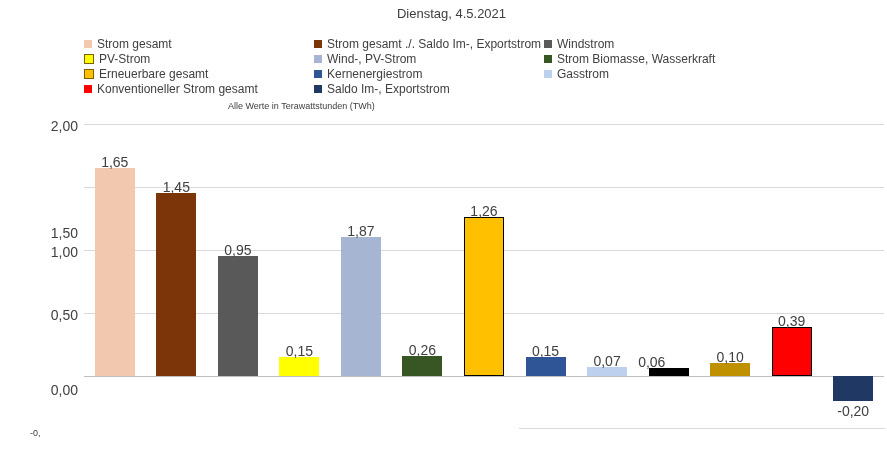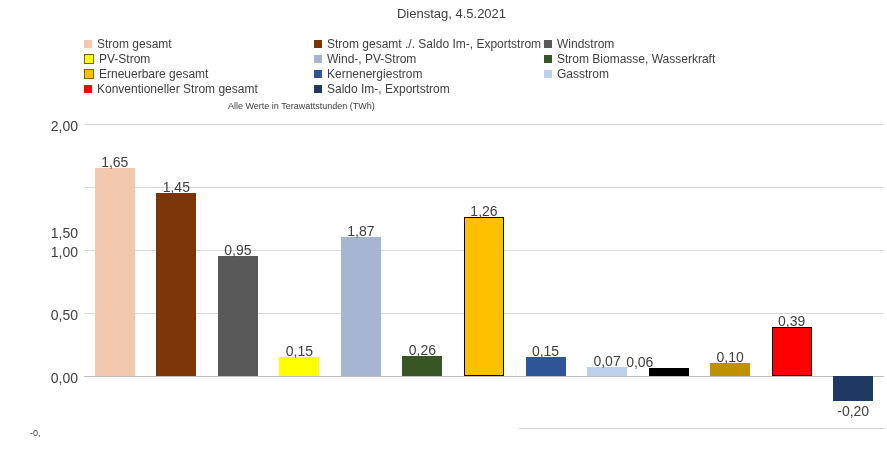--- a/index.html
+++ b/index.html
@@ -186,21 +186,21 @@
         <span class="legend-label">Saldo Im-, Exportstrom</span>
       </div>
       <div class="legend-item"></div>
       <div class="legend-item"></div>
     </div>
 
   <div class="units-note">Alle Werte in Terawattstunden (TWh)</div>
 
   <div class="plot" id="plot">
       <div class="axisline-zero" style="top: 252px;"></div>
-      <div class="ytick" style="top: 252px;">0,00</div>
+      <div class="ytick" style="top: 264px;">0,00</div>
       <div class="gridline" style="top: 189px;"></div>
       <div class="ytick" style="top: 189px;">0,50</div>
       <div class="gridline" style="top: 126px;"></div>
       <div class="ytick" style="top: 126px;">1,00</div>
       <div class="gridline" style="top: 63px;"></div>
       <div class="ytick" style="top: 79px; margin-top: 28px;">1,50</div>
       <div class="gridline" style="top: 0px;"></div>
       <div class="ytick" style="top: 0px;">2,00</div>
       <div class="bar" title="Strom gesamt: 1,65" style="left: 10.7692px; width: 40px; top: 44.1px; height: 207.9px; background: rgb(242, 201, 174);"></div>
       <div class="bar-label" style="left: 0px; width: 61.5385px; top: 30.1px;">1,65</div>
@@ -214,21 +214,21 @@
       <div class="bar-label" style="left: 246.154px; width: 61.5385px; top: 99.4px;">1,87</div>
       <div class="bar" title="Strom Biomasse, Wasserkraft: 0,16" style="left: 318.462px; width: 40px; top: 231.84px; height: 20.16px; background: rgb(55, 86, 35);"></div>
       <div class="bar-label" style="left: 307.692px; width: 61.5385px; top: 217.84px;">0,26</div>
       <div class="bar" title="Erneuerbare gesamt: 1,26" style="left: 380px; width: 40px; top: 93.24px; height: 158.76px; background: rgb(255, 192, 0); border: 1px solid rgb(0, 0, 0);"></div>
       <div class="bar-label" style="left: 369.231px; width: 61.5385px; top: 79.24px;">1,26</div>
       <div class="bar" title="Kernenergiestrom: 0,15" style="left: 441.538px; width: 40px; top: 233.1px; height: 18.9px; background: rgb(47, 85, 151);"></div>
       <div class="bar-label" style="left: 430.769px; width: 61.5385px; top: 219.1px;">0,15</div>
       <div class="bar" title="Gasstrom: 0,07" style="left: 503.077px; width: 40px; top: 243.18px; height: 8.82px; background: rgb(189, 209, 238);"></div>
       <div class="bar-label" style="left: 492.308px; width: 61.5385px; top: 229.18px;">0,07</div>
       <div class="bar" title="Steinkohlestrom: 0,06" style="left: 564.615px; width: 40px; top: 244.44px; height: 7.56px; background: rgb(0, 0, 0);"></div>
-      <div class="bar-label" style="left: 525px; width: 61.5385px; top: 230.44px;">0,06</div>
+      <div class="bar-label" style="left: 537px; width: 61.5385px; top: 230.44px;">0,06</div>
       <div class="bar" title="Braunkohlestrom: 0,10" style="left: 626.154px; width: 40px; top: 239.4px; height: 12.6px; background: rgb(191, 144, 0);"></div>
       <div class="bar-label" style="left: 615.385px; width: 61.5385px; top: 225.4px;">0,10</div>
       <div class="bar" title="Konventioneller Strom gesamt: 0,39" style="left: 687.692px; width: 40px; top: 202.86px; height: 49.14px; background: rgb(255, 0, 0); border: 1px solid rgb(0, 0, 0);"></div>
       <div class="bar-label" style="left: 676.923px; width: 61.5385px; top: 188.86px;">0,39</div>
       <div class="bar" title="Saldo Im-, Exportstrom: -0,20" style="left: 749.231px; width: 40px; top: 252px; height: 25.2px; background: rgb(31, 56, 100);"></div>
       <div class="bar-label" style="left: 738.462px; width: 61.5385px; top: 279.2px;">-0,20</div>
     </div>
 
   <div class="footer-line"></div>
   <div class="neg-tick">-0,</div>

